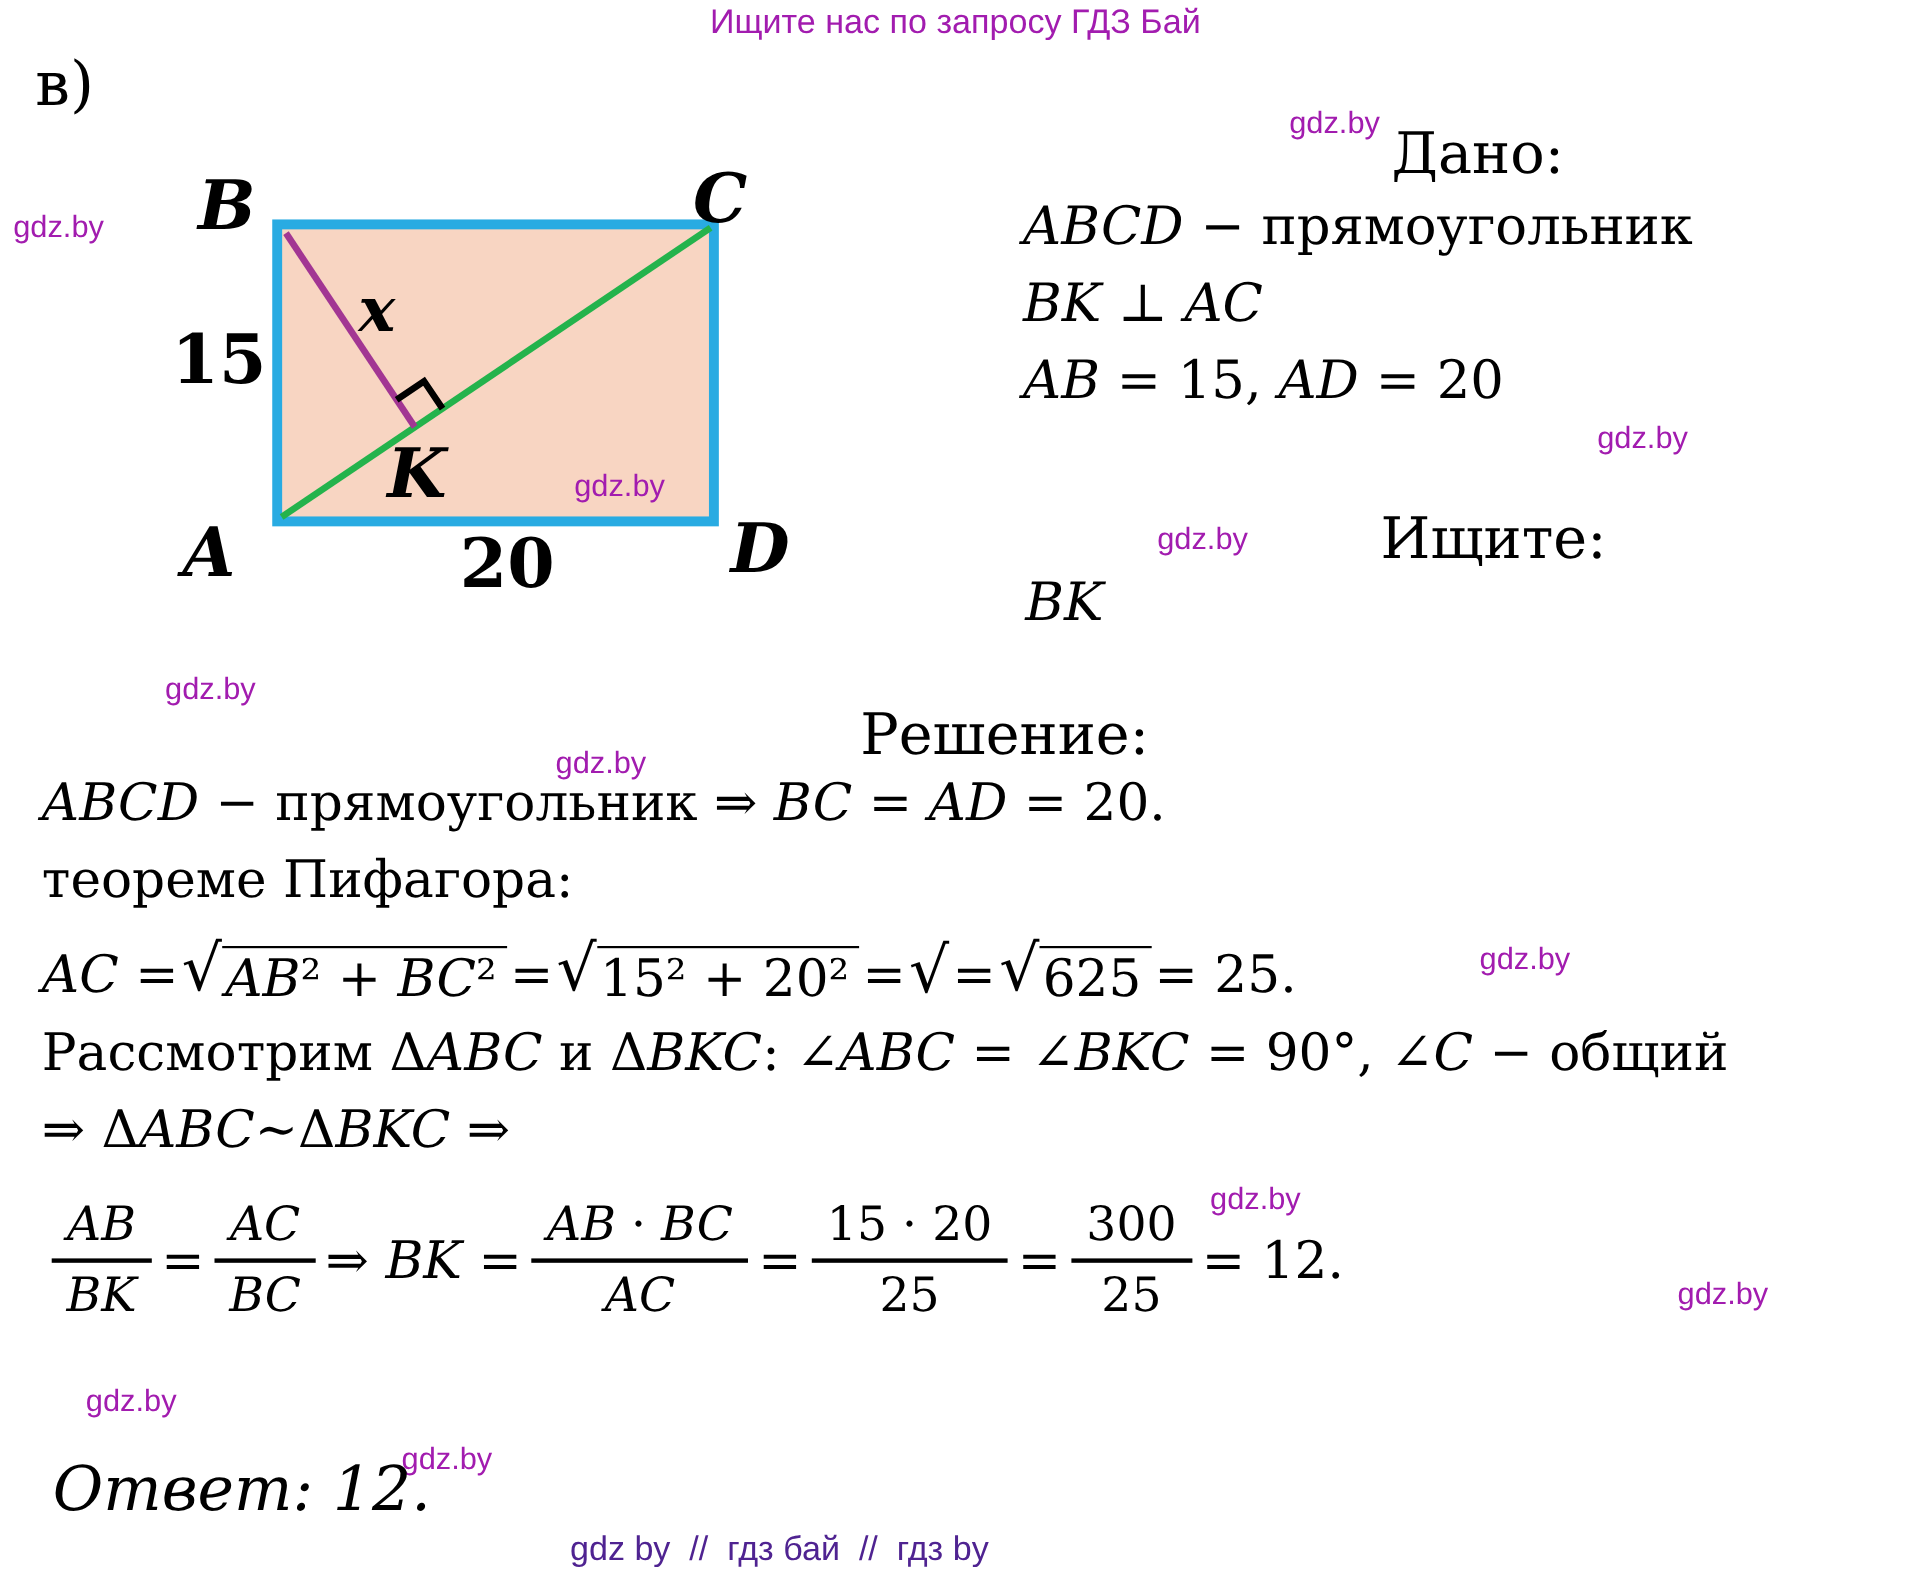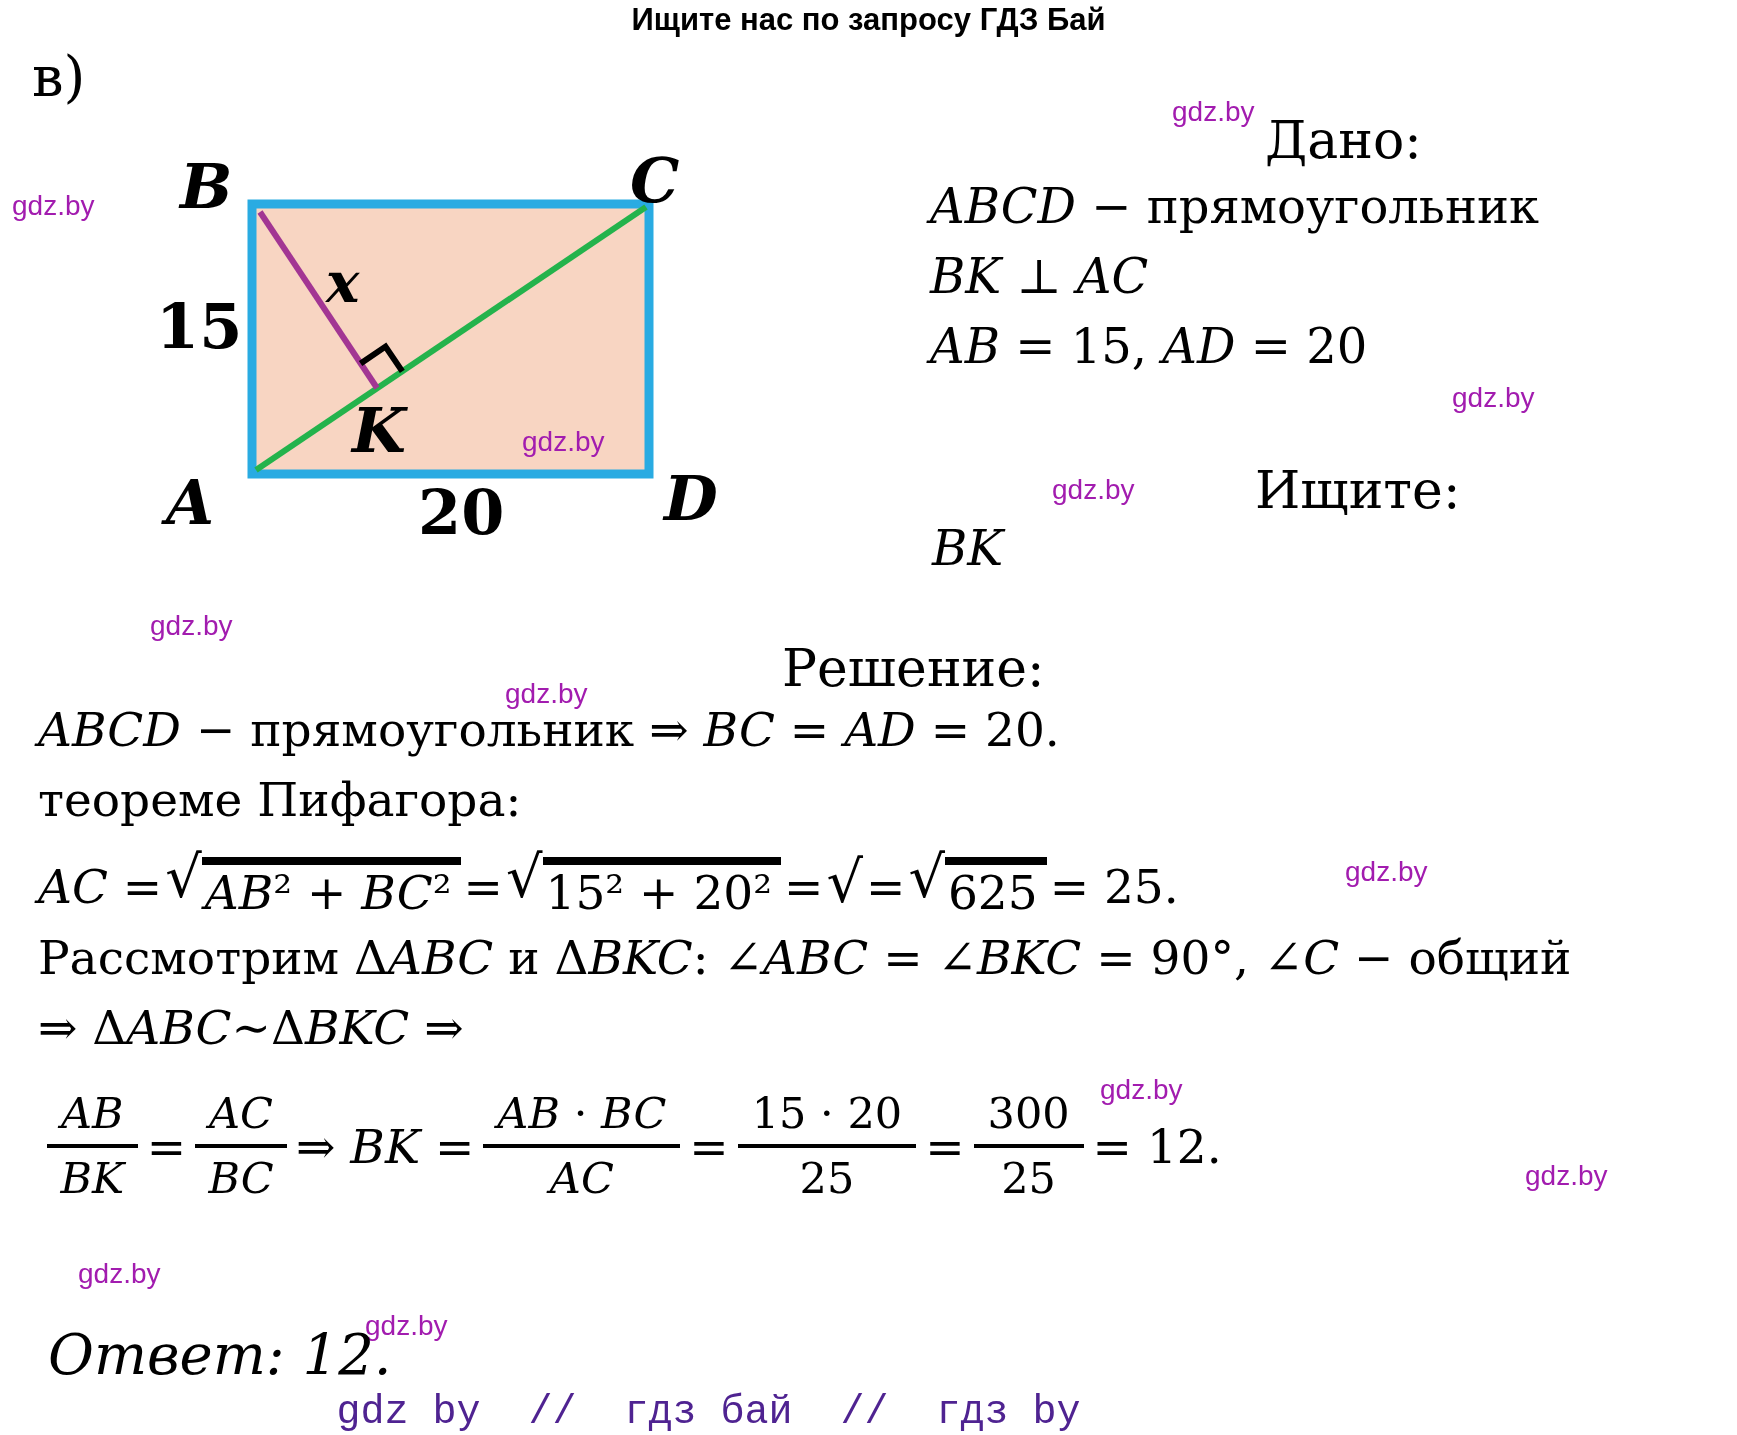--- a/index.html
+++ b/index.html
@@ -14,21 +14,21 @@
     position:absolute;font-family:"Liberation Sans","DejaVu Sans",sans-serif;
     font-size:28px;color:#a21caf;white-space:nowrap;
   }
   
   .promo{
     position:absolute;left:0;top:2px;width:1737px;text-align:center;
     font-family:"Liberation Sans","DejaVu Sans",sans-serif;font-size:31px;
   }
   .footer{
     position:absolute;left:0;top:1390px;width:1417px;text-align:center;
-    font-family:Liberation Mono, monospace;font-size:40px;
+    font-family:Liberation Sans, sans-serif;font-size:31px;
     white-space:pre;
   }
   
   .part-label{position:absolute;left:32px;top:44px;font-size:56px;}
   
   .flabel{
     position:absolute;font-weight:700;font-size:62px;line-height:1;
     font-family:"DejaVu Serif","Liberation Serif",serif;white-space:nowrap;
   }
   .flabel.it{font-style:italic;}
@@ -42,32 +42,32 @@
   #given-lines{position:absolute;left:930px;top:178px;font-size:48px;}
   #given-lines .math-line{height:70px;}
   #find-lines{position:absolute;left:932px;top:520px;font-size:48px;}
   #solution-lines{position:absolute;left:38px;top:702px;font-size:47px;}
   #solution-lines .math-line{height:70px;}
   #solution-lines .math-line.has-sqrt{height:88px;display:flex;align-items:center;}
   #solution-lines .math-line.has-frac{height:152px;display:flex;align-items:center;}
   
   .sqrt{display:inline-flex;align-items:flex-start;margin:0 3px;}
   .sqrt-sign{font-size:1.22em;line-height:1;transform:translateY(-3px);}
-  .rad{border-top:8px solid #000000;padding:0 9px 0 3px;margin-top:5px;}
+  .rad{border-top:2px solid #000000;padding:0 9px 0 3px;margin-top:5px;}
   
   .frac{display:inline-block;text-align:center;vertical-align:middle;margin:0 9px;font-size:43px;line-height:1.1;}
   .frac .num{display:block;border-bottom:4px solid #000;padding:0 14px 7px;}
   .frac .den{display:block;padding-top:7px;}
   
   .answer{position:absolute;left:48px;top:1322px;font-size:56px;font-style:italic;white-space:nowrap;}
 </style>
 </head>
 <body>
 
-<div class="promo" style="color: #000000; font-weight: bold;">Ищите нас по запросу ГДЗ Бай</div>
+<div class="promo" style="color: #a21caf;">Ищите нас по запросу ГДЗ Бай</div>
 
 <div class="part-label">в)</div>
 
 <svg class="abs" style="left:0;top:150px;" width="740" height="400" viewBox="0 0 740 400">
   <rect x="252" y="54" width="397" height="270" stroke-width="9" fill="#f8d5c2" stroke="#29abe2"></rect>
   <line x1="256" y1="320" x2="646" y2="57" stroke-width="6" fill="none" stroke="#24b34c"></line>
   <line x1="260" y1="62" x2="377" y2="238" stroke-width="6" fill="none" stroke="#a23693"></line>
   <polyline points="360.6,213.4 385.5,196.6 402.3,221.4" stroke-width="6" fill="none" stroke="#000000"></polyline>
 </svg>
 

